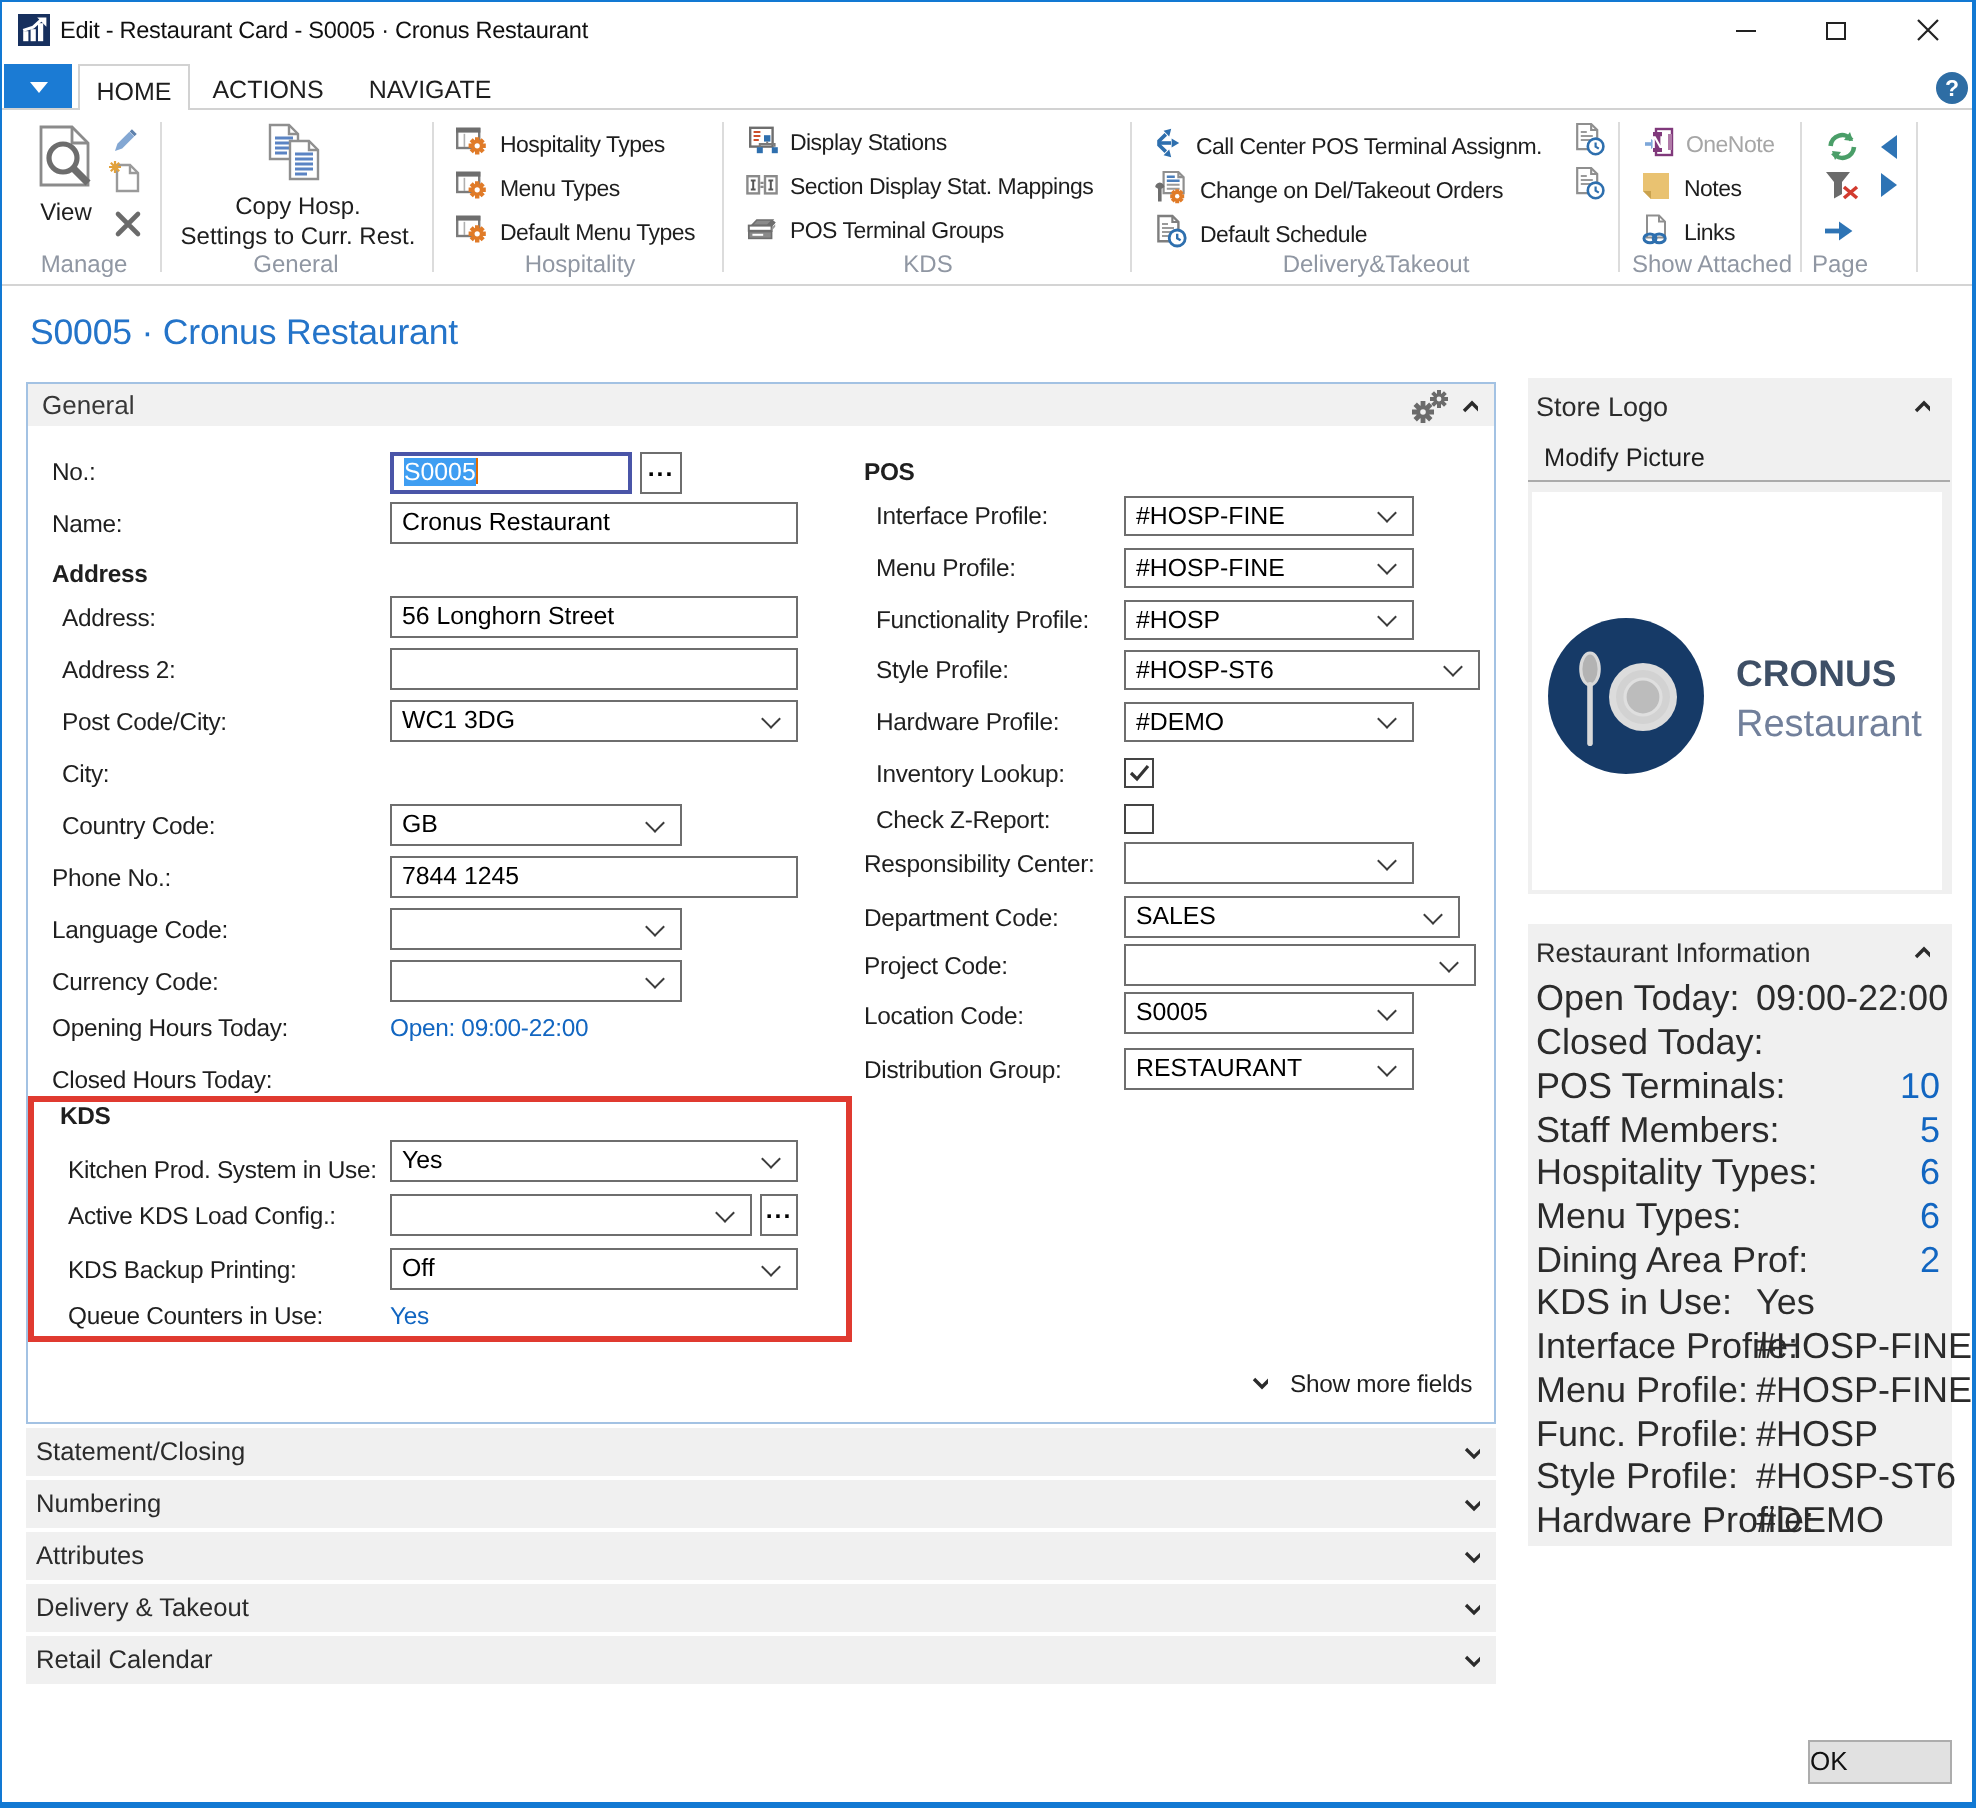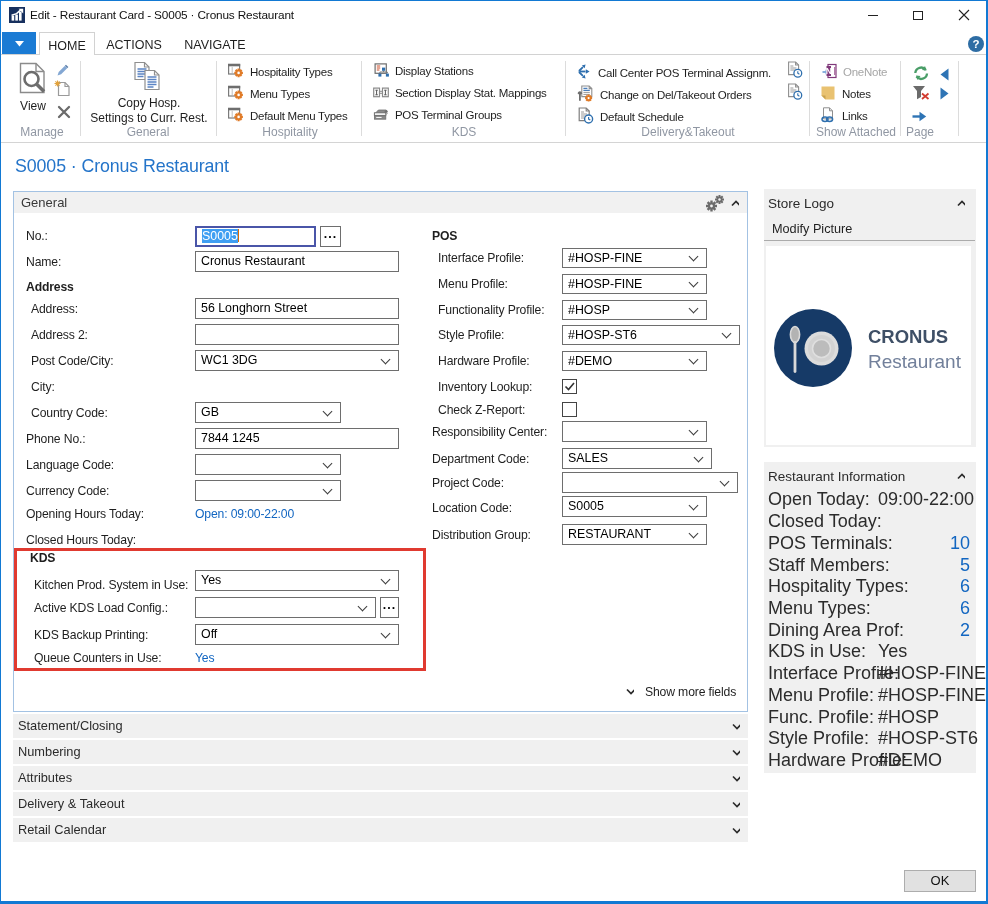--- a/index.html
+++ b/index.html
@@ -343,21 +343,21 @@
   <div class="abs" style="left:562px;top:379px;width:15px;height:15px;border:1px solid #444;background:#fff;">
       <svg width="13" height="13" style="display:block;margin:0px 0 0 0px;">
         <path d="M2.5 6.5 L5.5 9.5 L11 3" stroke="#333" stroke-width="1.6" fill="none"></path>
       </svg>
     </div>
   <div class="lbl" style="left:438px;top:402px;">Check Z-Report:</div>
   <div class="abs" style="left:562px;top:402px;width:15px;height:15px;border:1px solid #444;background:#fff;"></div>
   <div class="lbl" style="left:432px;top:424px;">Responsibility Center:</div>
   <div class="box dd" style="left:562px;top:421px;width:145px;height:21px;"></div>
   <div class="lbl" style="left:432px;top:451px;">Department Code:</div>
-  <div class="box dd" style="left:562px;top:448px;width:150px;height:21px;">SALES</div>
+  <div class="box dd" style="left:562px;top:448px;width:168px;height:21px;">SALES</div>
   <div class="lbl" style="left:432px;top:475px;">Project Code:</div>
   <div class="box dd" style="left:562px;top:472px;width:176px;height:21px;"></div>
   <div class="lbl" style="left:432px;top:500px;">Location Code:</div>
   <div class="box dd" style="left:562px;top:496px;width:145px;height:21px;">S0005</div>
   <div class="lbl" style="left:432px;top:527px;">Distribution Group:</div>
   <div class="box dd" style="left:562px;top:524px;width:145px;height:21px;">RESTAURANT</div>
 
   <div class="band" style="top:714px;">Statement/Closing</div>
   <div class="band" style="top:740px;">Numbering</div>
   <div class="band" style="top:766px;">Attributes</div>
@@ -422,14 +422,14 @@
   <div class="panelrow" style="left:878px;top:666px;">#HOSP-FINE</div>
   <div class="panelrow" style="left:768px;top:688px;">Menu Profile:</div>
   <div class="panelrow" style="left:878px;top:688px;">#HOSP-FINE</div>
   <div class="panelrow" style="left:768px;top:710px;">Func. Profile:</div>
   <div class="panelrow" style="left:878px;top:710px;">#HOSP</div>
   <div class="panelrow" style="left:768px;top:731px;">Style Profile:</div>
   <div class="panelrow" style="left:878px;top:731px;">#HOSP-ST6</div>
   <div class="panelrow" style="left:768px;top:753px;">Hardware Profile:</div>
   <div class="panelrow" style="left:878px;top:753px;">#DEMO</div>
 
-  <div class="abs" style="left:904px;top:870px;width:72px;height:22px;background:#e1e1e1;border:1px solid #adadad;text-align:center;font-size:13px;color:#111;line-height:20px;">OK</div>
+  <div class="abs" style="left:904px;top:870px;width:72px;height:22px;background:#e1e1e1;border:1px solid #adadad;font-size:13px;color:#111;line-height:20px;">OK</div>
 </div>
 
 </body></html>

